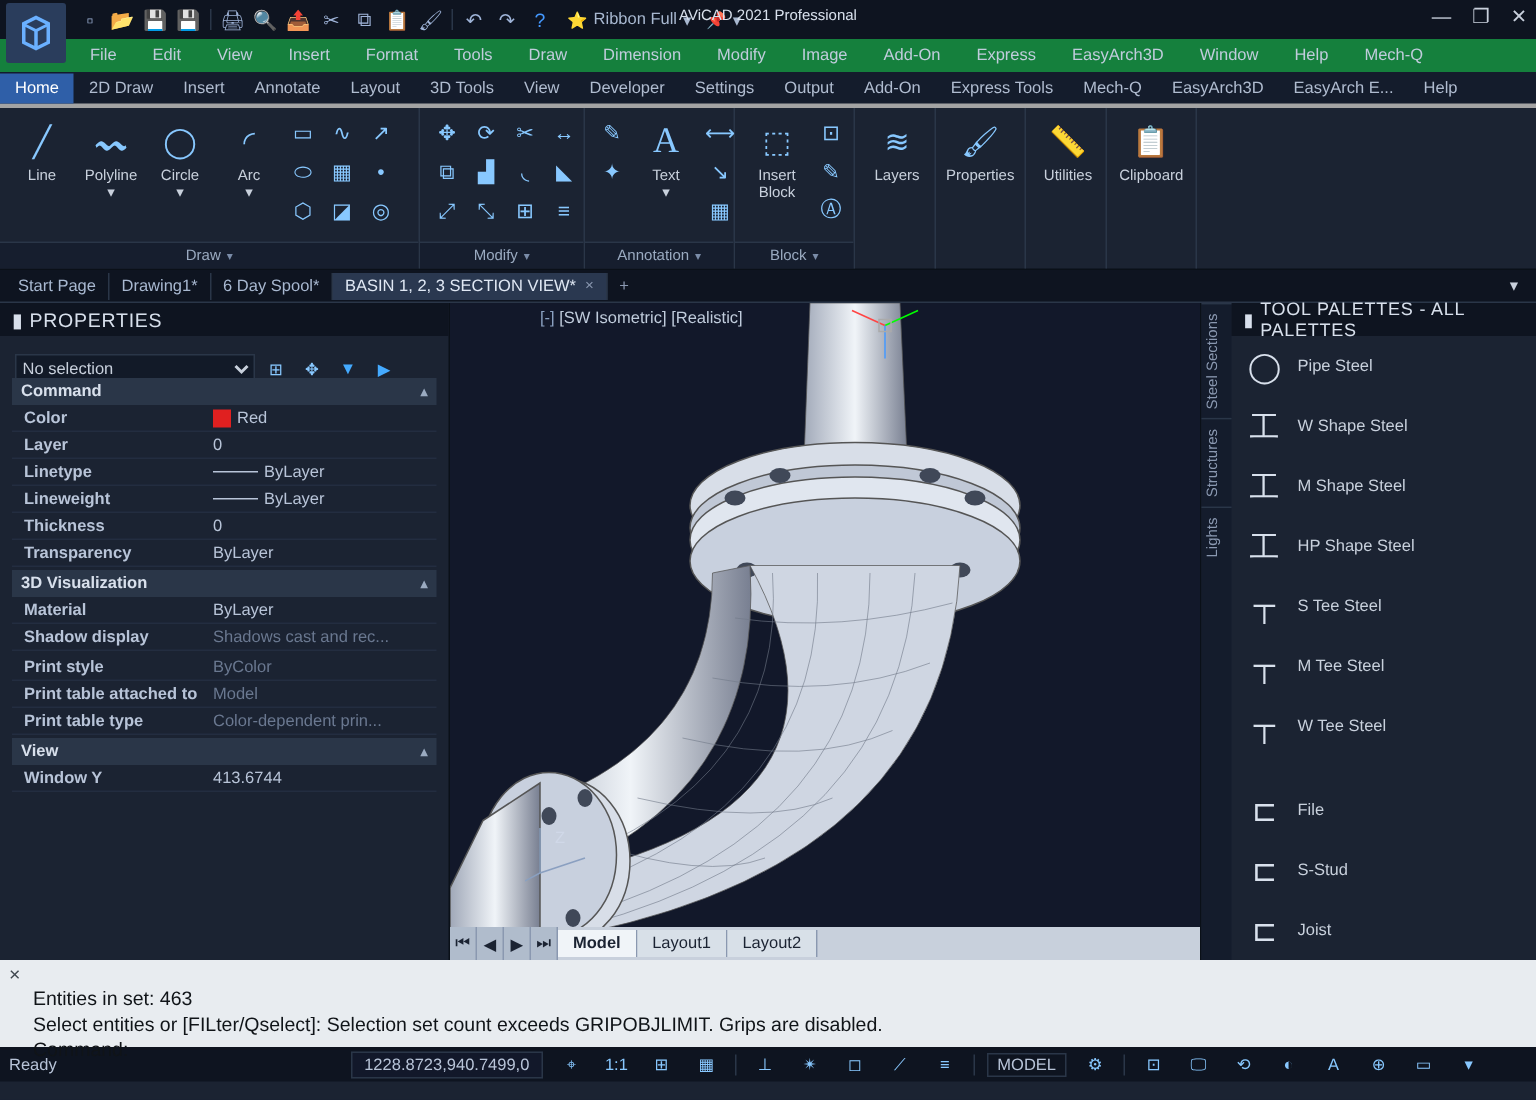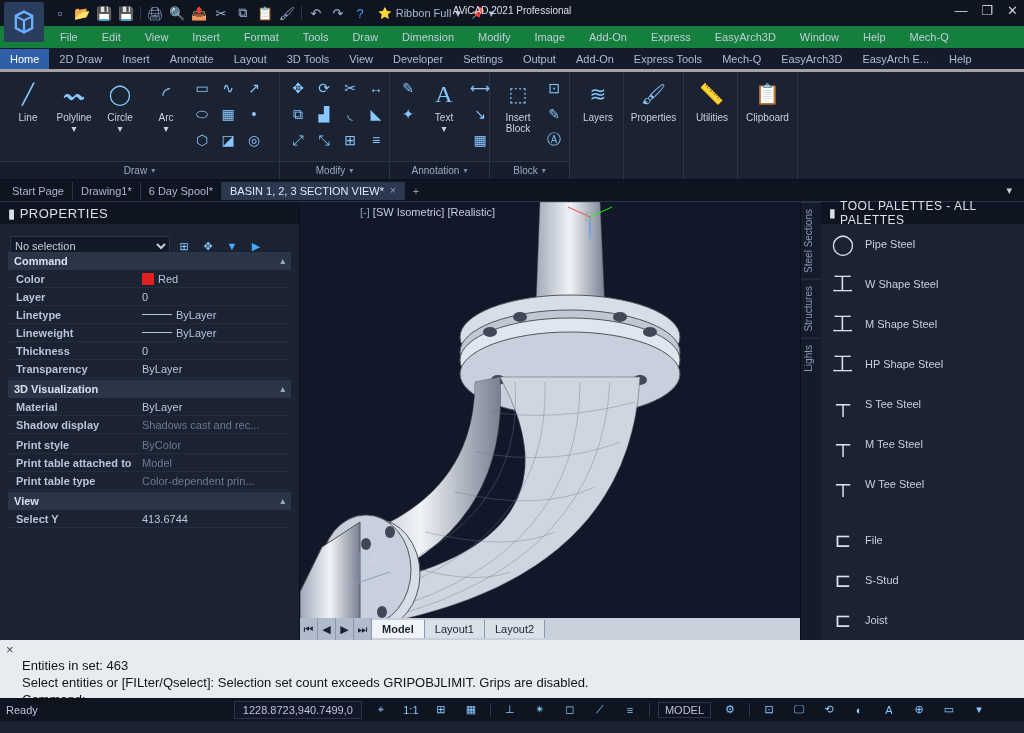--- a/index.html
+++ b/index.html
@@ -406,21 +406,21 @@
           <div class="prow dim">
             <div class="k">Print table type</div>
             <div class="v">
               <span>Color-dependent prin...</span>
             </div>
           </div>
         </div>
         <div class="group">
           <div class="group-h">View</div>
           <div class="prow">
-            <div class="k">Select Y</div>
+            <div class="k">Window Y</div>
             <div class="v">
               <span>413.6744</span>
             </div>
           </div>
         </div>
       </div>
   </div>
 
   <div class="viewport">
     <div class="vplabel">

